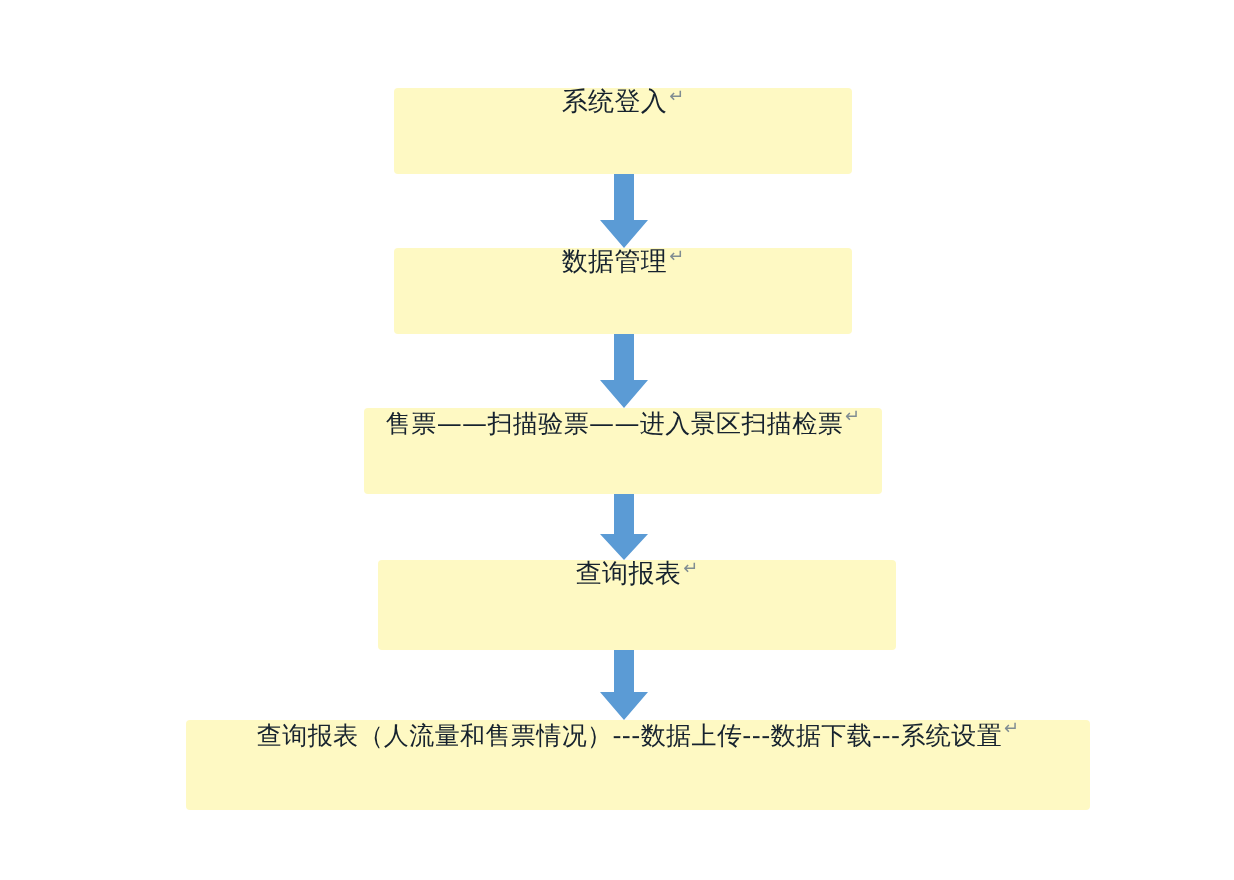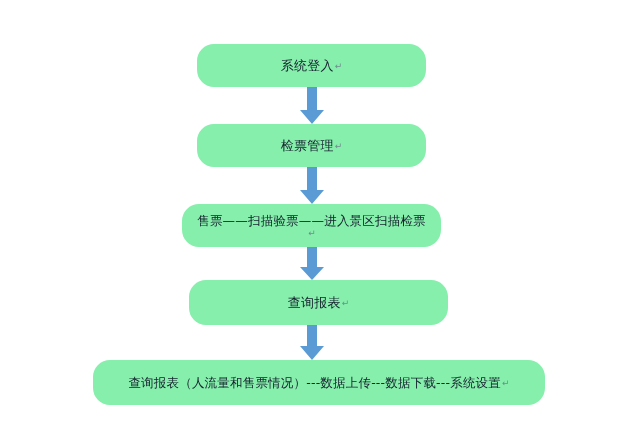--- a/index.html
+++ b/index.html
@@ -15,24 +15,24 @@
     overflow: hidden;
   }
   #canvas {
     position: relative;
     width: 617px;
     height: 440px;
     background: #ffffff;
   }
   .node {
     position: absolute;
-    background: #86efac;
-    border-radius: 17px;
+    background: #fef9c3;
+    border-radius: 2px;
     display: flex;
-    align-items: center;
+    align-items: flex-start;
     justify-content: center;
     box-sizing: border-box;
   }
   .node-label {
     color: #16222e;
     font-size: 13px;
     line-height: 1.2;
     letter-spacing: 0.2px;
     white-space: nowrap;
     text-align: center;
@@ -67,31 +67,31 @@
       <span class="pilcrow">↵</span>
   </div>
 
   <div class="connector" style="left:299px; top:87px; height:37px;">
     <svg viewBox="0 0 26 37" preserveAspectRatio="none" aria-hidden="true">
       <polygon points="8,0 18,0 18,23 25,23 13,37 1,23 8,23" fill="#5B9BD5"></polygon>
     </svg>
   </div>
 
   <div class="node" style="left:197px; top:124px; width:229px; height:43px;">
-    <span class="node-label">检票管理</span>
+    <span class="node-label">数据管理</span>
       <span class="pilcrow">↵</span>
   </div>
 
   <div class="connector" style="left:299px; top:167px; height:37px;">
     <svg viewBox="0 0 26 37" preserveAspectRatio="none" aria-hidden="true">
       <polygon points="8,0 18,0 18,23 25,23 13,37 1,23 8,23" fill="#5B9BD5"></polygon>
     </svg>
   </div>
 
-  <div class="node" style="left:182px; top:204px; width:259px; height:43px;flex-direction:column;">
+  <div class="node" style="left:182px; top:204px; width:259px; height:43px;">
     <span class="node-label small">售票——扫描验票——进入景区扫描检票</span>
       <span class="pilcrow">↵</span>
   </div>
 
   <div class="connector" style="left:299px; top:247px; height:33px;">
     <svg viewBox="0 0 26 33" preserveAspectRatio="none" aria-hidden="true">
       <polygon points="8,0 18,0 18,20 25,20 13,33 1,20 8,20" fill="#5B9BD5"></polygon>
     </svg>
   </div>
 

